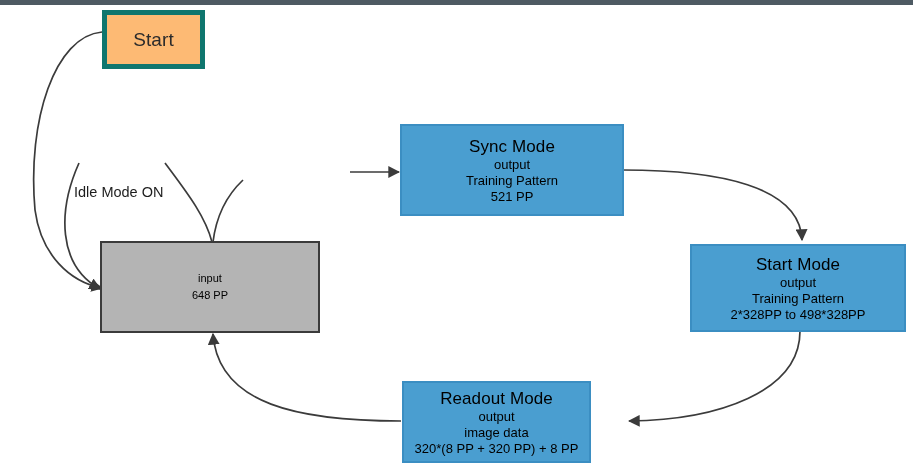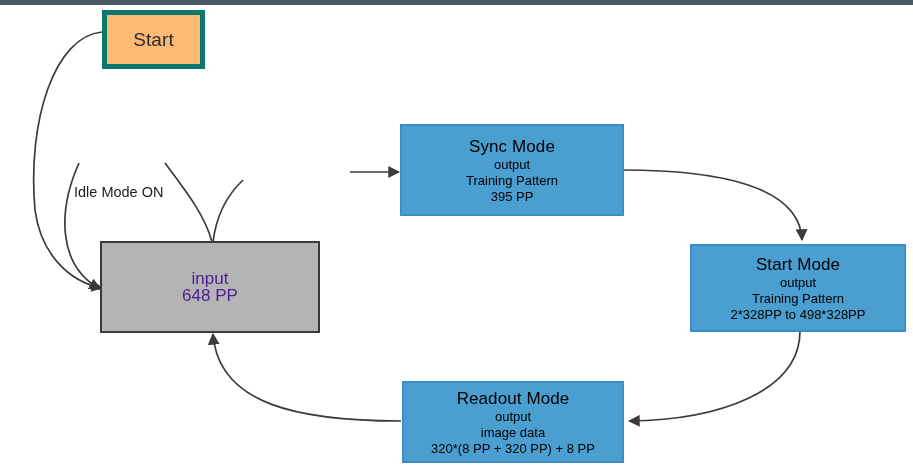--- a/index.html
+++ b/index.html
@@ -70,23 +70,23 @@
   }
   .node .sub {
     font-size: 13px;
     line-height: 16px;
   }
   .node.gray .title {
     font-size: 18px;
     line-height: 22px;
   }
   .node.gray .sub {
-    font-size: 17px;
+    font-size: 11px;
     line-height: 17px;
-    color: #4c1d95;
+    color: #000000;
   }
   .edge-label {
     position: absolute;
     color: #1d1d1d;
     font-size: 14.5px;
     line-height: 17px;
     white-space: nowrap;
     margin-top: 44px;
   }
   .edge-label.spaced {
@@ -134,31 +134,31 @@
 
   <div class="node gray" style="left:100px; top:241px; width:220px; height:92px;">
     <div class="sub">input</div>
     <div class="sub">648 PP</div>
   </div>
 
   <div class="node blue" style="left:400px; top:124px; width:224px; height:92px;">
     <div class="title">Sync Mode</div>
     <div class="sub">output</div>
     <div class="sub">Training Pattern</div>
-    <div class="sub">395 PP</div>
+    <div class="sub">521 PP</div>
   </div>
 
   <div class="node blue" style="left:690px; top:244px; width:216px; height:88px;">
     <div class="title">Start Mode</div>
     <div class="sub">output</div>
     <div class="sub">Training Pattern</div>
     <div class="sub">2*328PP to 498*328PP</div>
   </div>
 
-  <div class="node blue" style="left:402px; top:381px; width:222px; height:82px;">
+  <div class="node blue" style="left:402px; top:381px; width:189px; height:82px;">
     <div class="title">Readout Mode</div>
     <div class="sub">output</div>
     <div class="sub">image data</div>
     <div class="sub">320*(8 PP + 320 PP) + 8 PP</div>
   </div>
 
   <div class="edge-label" style="left:74px; top:140px;">Idle Mode ON</div>
 
 
 </div>

